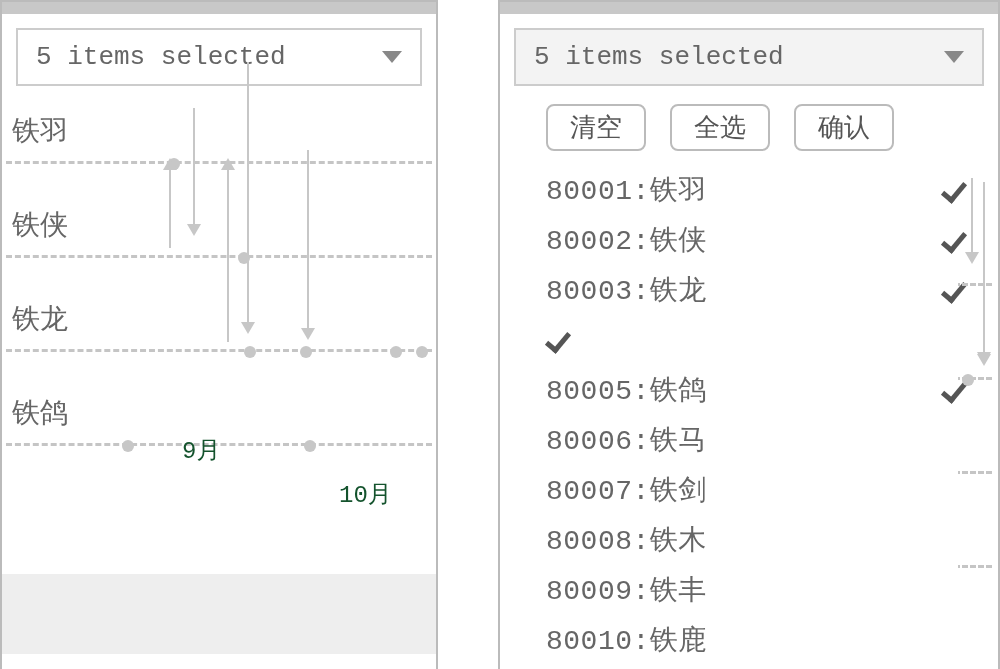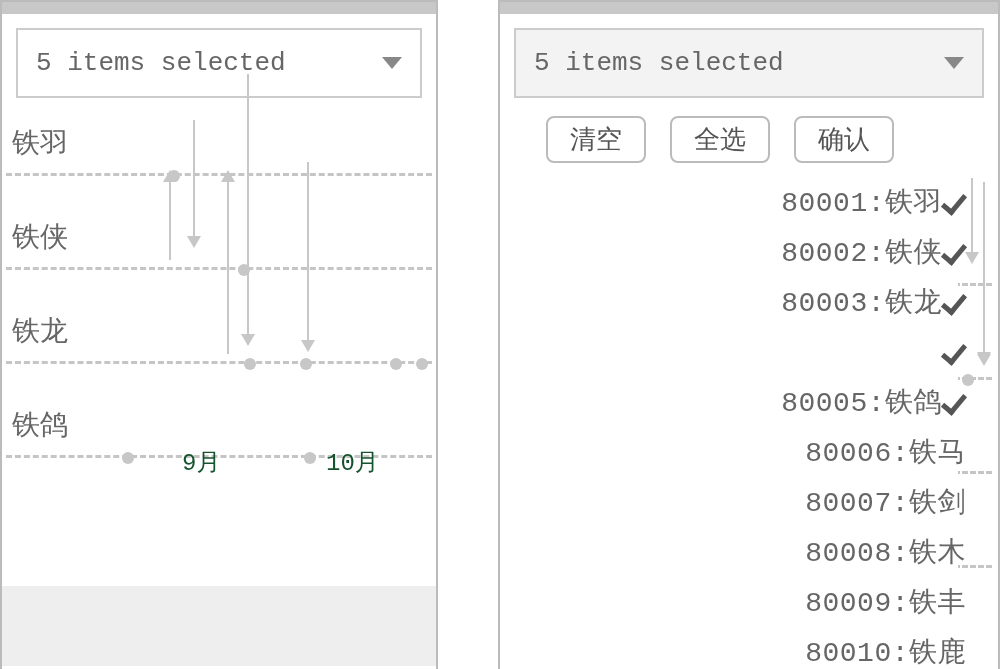--- a/index.html
+++ b/index.html
@@ -19,21 +19,21 @@
   .panel-left { left: 0; top: 0; width: 438px; height: 669px; border-bottom: none; }
   .panel-right { left: 498px; top: 0; width: 502px; height: 669px; border-bottom: none; }
   .topbar {
     height: 12px;
     background: #c8c8c8;
   }
   .dropdown {
     margin: 14px 14px 18px 14px;
     border: 2px solid #ccc;
     background: #fff;
-    height: 70px;
+    height: 58px;
     display: flex;
     align-items: center;
     justify-content: space-between;
     padding: 0 18px;
     font-size: 26px;
     color: #666;
     cursor: pointer;
   }
   .caret-down {
     display: inline-block;
@@ -119,21 +119,21 @@
     background: #fff;
     padding: 4px 22px;
     font-size: 26px;
     color: #555;
     font-family: sans-serif;
     cursor: pointer;
   }
   .menu-item {
     display: flex;
     align-items: center;
-    justify-content: flex-end;
+    justify-content: space-between;
     height: 50px;
     padding: 0 18px 0 10px;
     font-size: 28px;
     color: #666;
     font-family: "Courier New", monospace;
     cursor: pointer;
   }
   .menu-item .code { letter-spacing: 0.5px; }
   .check {
     display: inline-block;
@@ -190,21 +190,21 @@
     <div class="series-row">
       <span class="series-label">铁鸽</span>
       <div class="dashline"></div>
       <span class="marker" style="left:126px; bottom:-14px;"></span>
       <span class="marker" style="left:308px; bottom:-14px;"></span>
       <span class="arrow-v down" style="left:306px; top:-188px; height:178px;"></span>
     </div>
 
     <div class="axis-labels">
       <span class="axis-tick" style="left:180px;">9月</span>
-      <span class="axis-tick" style="left:324px;">10月</span>
+      <span class="axis-tick" style="left:337px;margin-top:44px;">10月</span>
     </div>
   </div>
   <div class="footer-fade"></div>
 </div>
 
 <div class="panel panel-right">
   <div class="topbar"></div>
   <div class="dropdown" style="background:#f3f3f3;">
     <span>5 items selected</span>
     <span class="caret-down"></span>

